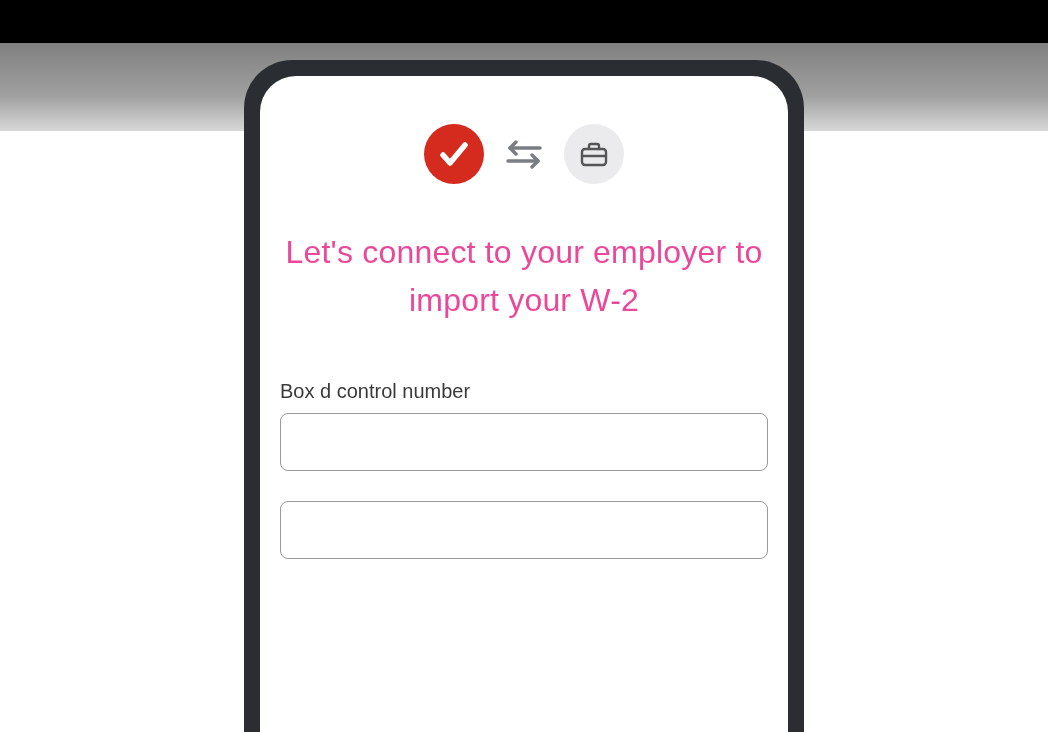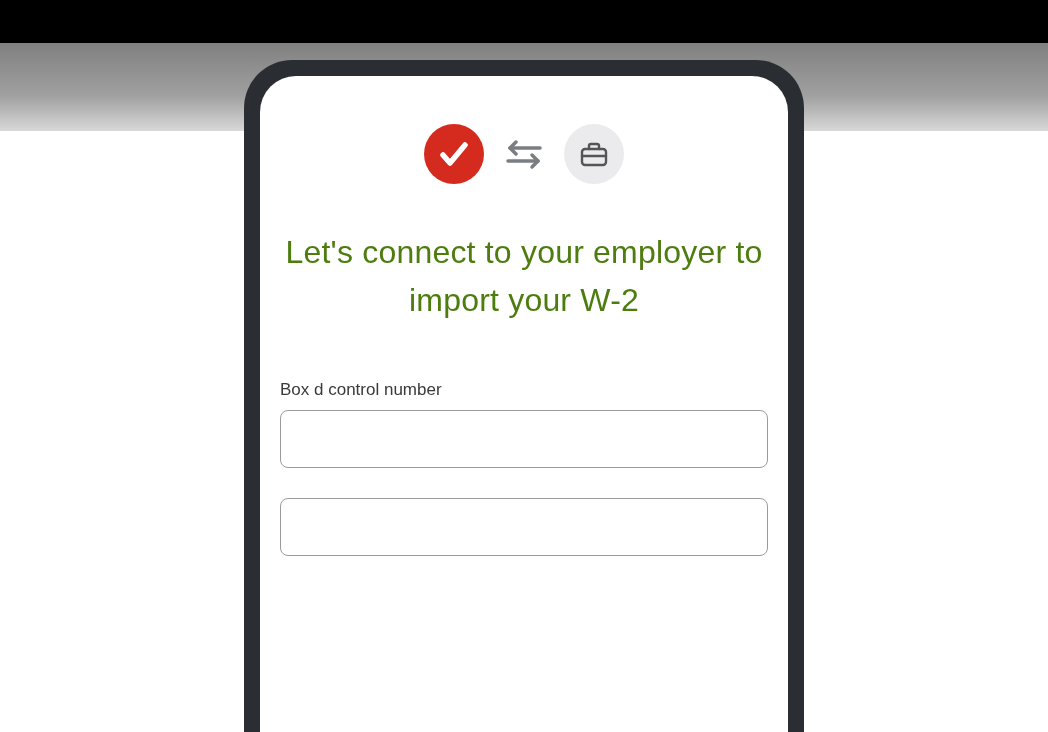--- a/index.html
+++ b/index.html
@@ -81,31 +81,31 @@
       height: 60px;
       background: #ebebed;
       border-radius: 50%;
       display: flex;
       align-items: center;
       justify-content: center;
     }
     .heading {
       font-size: 32px;
       font-weight: 400;
-      color: #4d7c0f;
+      color: #ec4899;
       text-align: center;
       line-height: 1.5;
       margin-bottom: 56px;
       letter-spacing: 0.2px;
     }
     .field-group {
       margin-bottom: 30px;
     }
     .field-label {
-      font-size: 17px;
+      font-size: 20px;
       color: #3a3a3a;
       margin-bottom: 10px;
       display: block;
       font-weight: 400;
     }
     .field-input {
       width: 100%;
       height: 58px;
       border: 1px solid #9a9a9a;
       border-radius: 8px;

